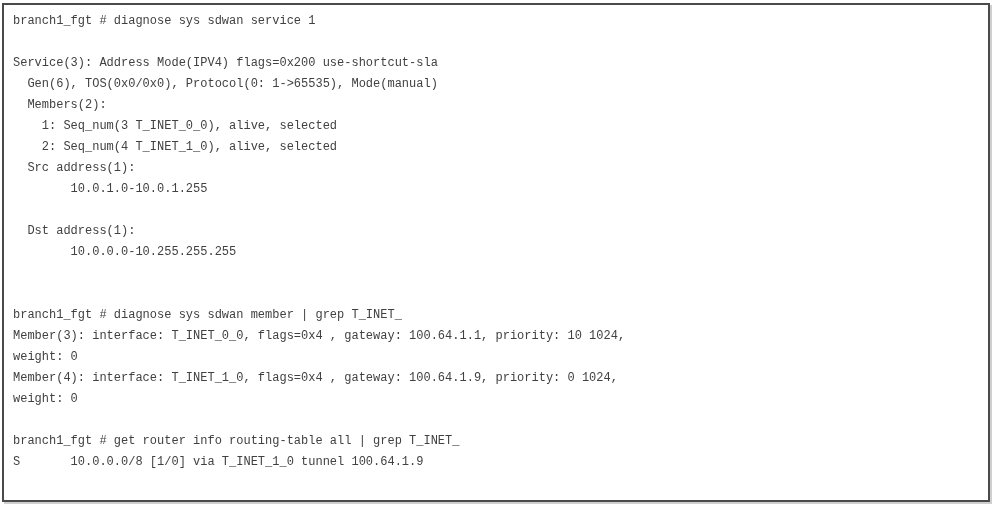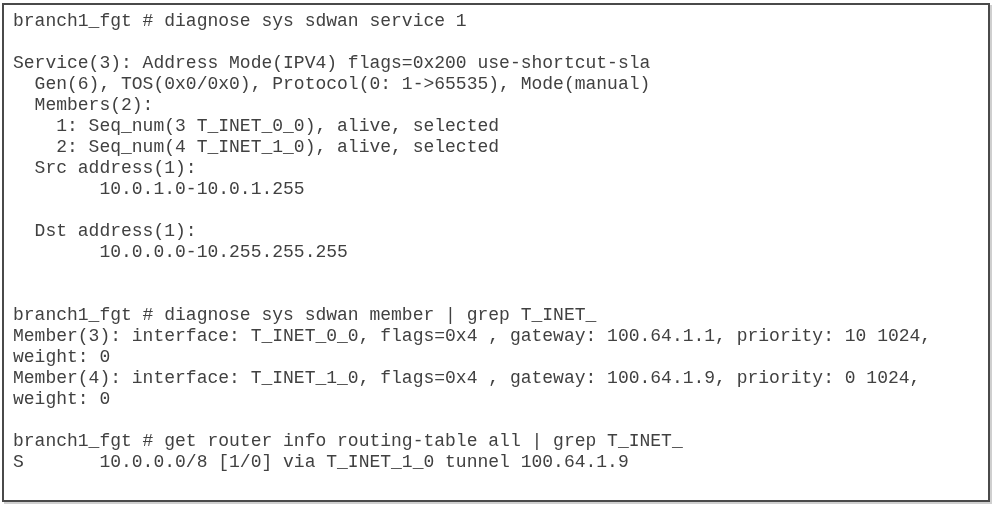--- a/index.html
+++ b/index.html
@@ -26,21 +26,21 @@
     border: 2px solid #4a4a4a;
     background: #ffffff;
     box-shadow: 2px 2px 0 0 #cfcfcf;
     box-sizing: content-box;
     overflow: hidden;
   }
   .terminal-text {
     margin: 0;
     padding: 6px 4px 0 9px;
     font-family: "Liberation Mono", "DejaVu Sans Mono", monospace;
-    font-size: 18px;
+    font-size: 12px;
     line-height: 21px;
     letter-spacing: 0;
     white-space: pre;
     color: #414141;
   }
 </style>
 </head>
 <body>
 
 <div class="stage">

